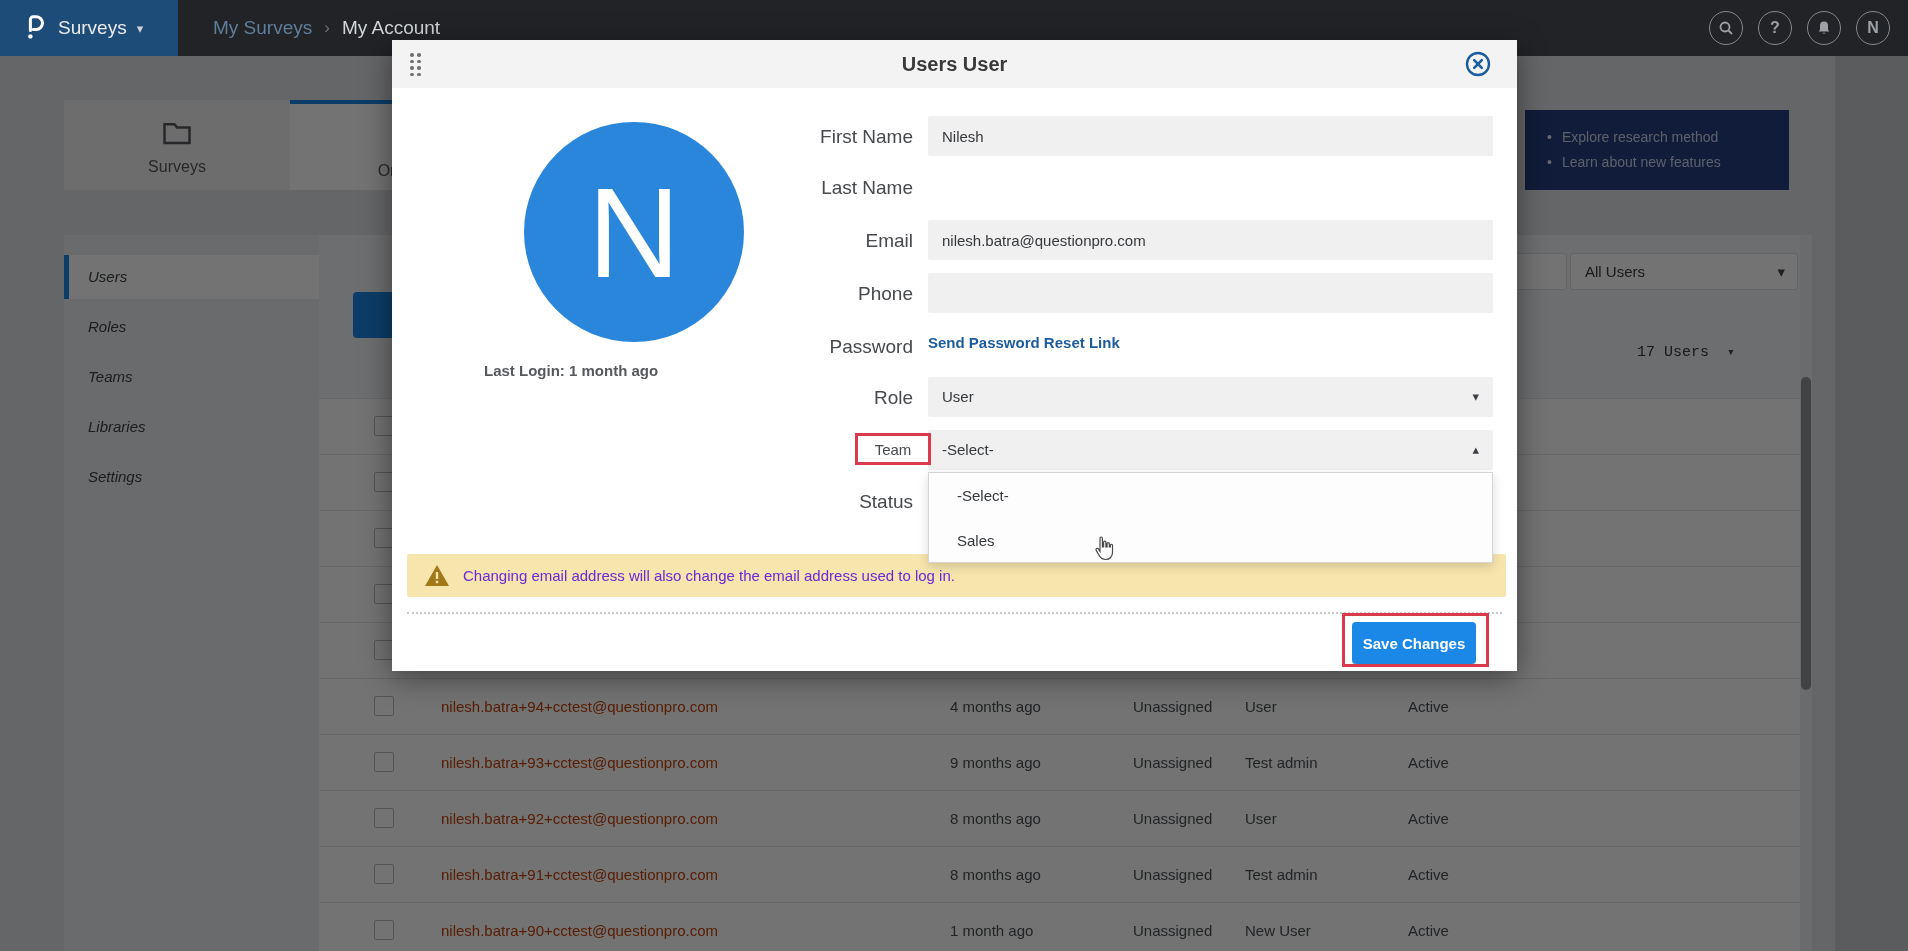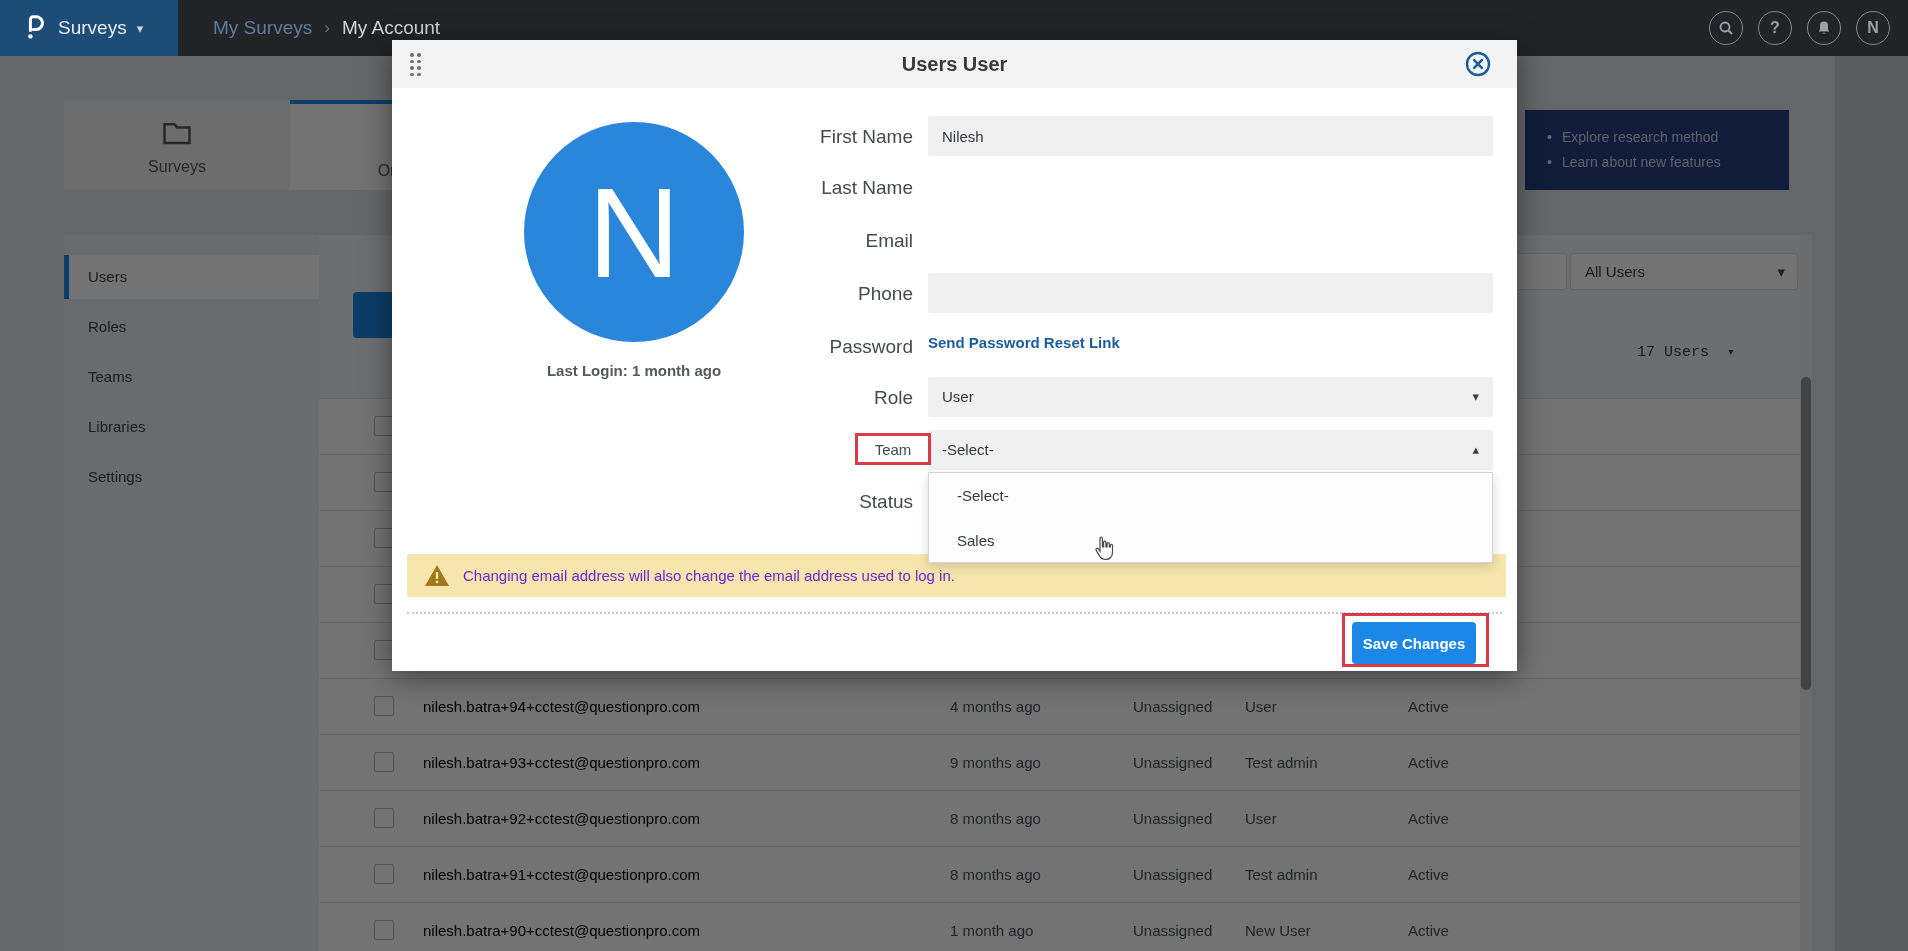--- a/index.html
+++ b/index.html
@@ -23,53 +23,53 @@
   .page{position:absolute;inset:0;z-index:1;}
   .tab{position:absolute;top:100px;height:90px;box-sizing:border-box;text-align:center;}
   .tab1{left:64px;width:226px;background:#f1f2f4;}
   .tab2{left:290px;width:266px;background:#ffffff;border-top:4px solid #1b87e6;}
   .tablabel{position:absolute;left:0;right:0;top:58px;font-size:16px;color:#55585c;}
   .tabicon{position:absolute;left:0;right:0;top:20px;height:28px;display:flex;justify-content:center;}
   .promo{position:absolute;left:1525px;top:110px;width:264px;height:80px;background:#253f7e;box-sizing:border-box;padding:15px 0 0 22px;}
   .promo .pl{display:flex;gap:10px;font-size:14px;color:#c9d4ec;line-height:25px;}
   .promo .b{color:#dfe6f5;}
   .sidebar{position:absolute;left:64px;top:235px;width:255px;height:716px;background:#eceef0;}
-  .sbitem{position:absolute;left:0;width:255px;height:44px;line-height:44px;padding-left:24px;box-sizing:border-box;font-size:15px;color:#3c4044;}
+  .sbitem{position:absolute;left:0;width:255px;height:44px;line-height:44px;padding-left:24px;box-sizing:border-box;font-size:15px;color:#3c4044;font-style:italic;}
   .sbactive{background:#ffffff;border-left:5px solid #1b87e6;padding-left:19px;}
   .rightpanel{position:absolute;left:319px;top:235px;width:1481px;height:716px;background:#ffffff;}
   .filterstrip{position:absolute;left:319px;top:235px;width:1481px;height:163px;background:#f1f3f5;}
   .newuserbtn{position:absolute;left:353px;top:292px;width:110px;height:46px;background:#1b87e6;border-radius:4px;}
   .searchbox{position:absolute;left:1420px;top:253px;width:147px;height:37px;background:#ffffff;border:1px solid #dadde0;border-radius:3px;box-sizing:border-box;}
   .allusers{position:absolute;left:1570px;top:253px;width:228px;height:37px;background:#ffffff;border:1px solid #dadde0;border-radius:3px;box-sizing:border-box;font-size:15px;color:#35383c;line-height:35px;padding-left:14px;}
   .allusers .sc{position:absolute;right:12px;top:0;color:#44474b;}
   .ucount{position:absolute;left:1637px;top:344px;font-size:15px;color:#35383c;font-family:Liberation Mono, monospace;}
   .row{position:absolute;left:319px;width:1481px;height:56px;background:#ffffff;border-top:1px solid #e3e5e7;box-sizing:border-box;}
   .cb{position:absolute;left:55px;top:17px;width:20px;height:20px;border:1px solid #b6babe;border-radius:2px;background:#fff;box-sizing:border-box;}
   .cell{position:absolute;top:0;height:56px;line-height:56px;font-size:15px;color:#4a4e52;white-space:nowrap;}
-  .c-email{left:104px;color:#000000;}
+  .c-email{left:122px;color:#c2410c;}
   .c-login{left:631px;}
   .c-team{left:814px;}
   .c-role{left:926px;}
   .c-status{left:1089px;}
   .sbtrack{position:absolute;left:1800px;top:235px;width:12px;height:716px;background:#eceef0;}
   .sbthumb{position:absolute;left:1801px;top:377px;width:10px;height:313px;background:#8f9397;border-radius:5px;}
   .rightgutter{position:absolute;left:1835px;top:56px;width:73px;height:895px;background:#c9ccd0;}
 
   
   .overlay{position:absolute;inset:0;background:rgba(0,0,0,0.55);z-index:5;}
   .modal{position:absolute;left:392px;top:40px;width:1125px;height:631px;background:#ffffff;z-index:10;
          box-shadow:0 6px 28px rgba(0,0,0,0.45);font-size:15px;}
   .mhead{position:absolute;left:0;top:0;width:1125px;height:48px;background:#f3f3f4;}
   .mtitle{position:absolute;left:0;right:0;top:0;height:48px;line-height:48px;text-align:center;font-size:20px;font-weight:bold;color:#3a3a3a;}
   .drag{position:absolute;left:18px;top:13px;width:13px;height:23px;display:grid;grid-template-columns:4px 4px;gap:3px;}
   .drag i{width:3.5px;height:3.5px;background:#6f7377;border-radius:50%;}
   .mclose{position:absolute;right:26px;top:11px;width:26px;height:26px;}
   .mavatar{position:absolute;left:132px;top:82px;width:220px;height:220px;border-radius:50%;background:#2986db;color:#ffffff;
            display:flex;align-items:center;justify-content:center;font-size:128px;}
-  .mlastlogin{position:absolute;left:92px;top:322px;width:300px;text-align:center;font-weight:bold;color:#55585c;font-size:15px;}
+  .mlastlogin{position:absolute;left:92px;top:322px;width:300px;font-weight:bold;color:#55585c;font-size:15px;}
   .flabel{position:absolute;left:331px;width:190px;height:20px;text-align:right;color:#46494d;font-size:19px;}
   .fld{position:absolute;left:536px;width:565px;height:40px;background:#f0f0f1;border:none;border-radius:2px;
        padding:16px 14px;box-sizing:border-box;font-size:15px;color:#35383c;font-family:inherit;outline:none;}
   .sel{position:absolute;left:536px;width:565px;height:40px;background:#f0f0f1;border-radius:2px;line-height:40px;
        padding-left:14px;box-sizing:border-box;color:#35383c;}
   .sel .sc{position:absolute;right:14px;top:0;color:#3c3f43;font-size:13px;}
   .pwlink{position:absolute;left:536px;top:294px;color:#1a5c9e;font-weight:bold;font-size:15px;}
   .ddpanel{position:absolute;left:536px;top:432px;width:565px;height:91px;background:#fdfdfd;border:1px solid #d5d5d5;
            box-shadow:0 4px 10px rgba(0,0,0,0.15);box-sizing:border-box;z-index:11;}
   .ddopt{height:45px;line-height:45px;padding-left:28px;color:#35383c;font-size:15px;}
@@ -266,20 +266,21 @@
         <span>N</span>
       </div>
     <div class="mlastlogin">Last Login: 1 month ago</div>
 
     <span class="flabel" style="top:86px;">First Name</span>
     <input class="fld" style="top: 76px;" readonly="" value="Nilesh">
 
     <span class="flabel" style="top:137px;">Last Name</span>
 
     <span class="flabel" style="top:190px;">Email</span>
+    <input class="fld" style="top: 180px;" readonly="" value="nilesh.batra@questionpro.com">
 
     <span class="flabel" style="top:243px;">Phone</span>
     <input class="fld" style="top: 233px;" readonly="" value="">
 
     <span class="flabel" style="top:296px;">Password</span>
     <span class="pwlink">Send Password Reset Link</span>
 
     <span class="flabel" style="top:347px;">Role</span>
     <div class="sel" style="top:337px;">
       <span>User</span>

